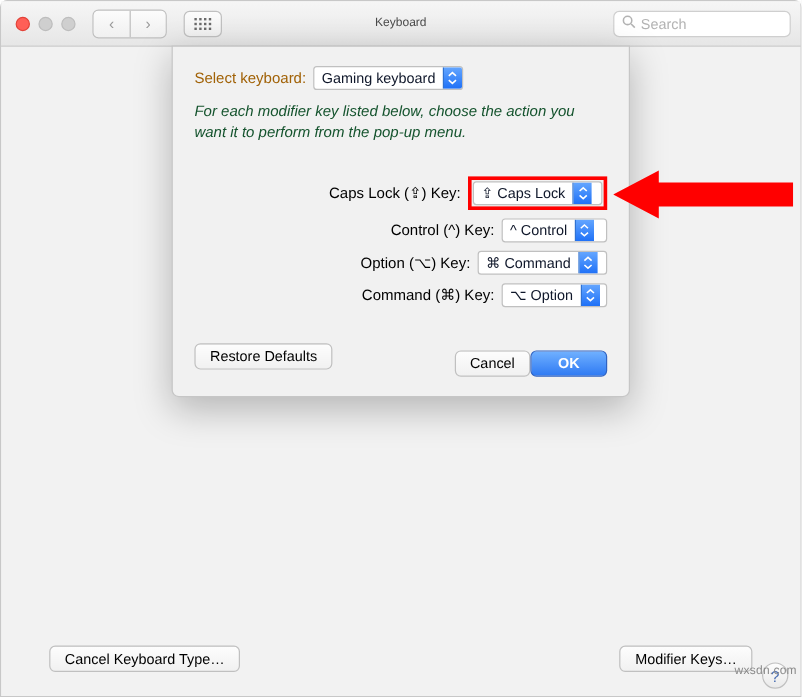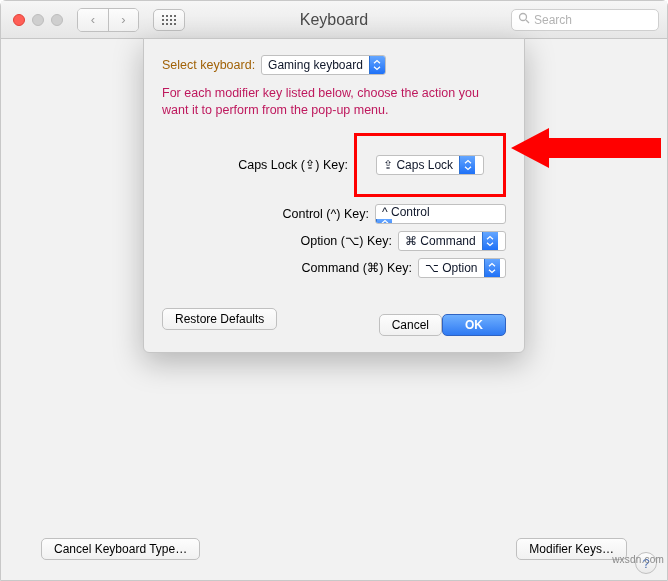--- a/index.html
+++ b/index.html
@@ -58,21 +58,21 @@
       background:linear-gradient(#fcfcfc,#f0f0f0);
       margin-left:6px;
     }
     .dots-grid {
       display:grid; grid-template-columns:repeat(4,2px); grid-template-rows:repeat(3,2px);
       gap:2px;
     }
     .dots-grid i { width:2px; height:2px; background:#6a6a6a; display:block; }
     .title {
       position:absolute; left:50%; transform:translateX(-50%);
-      font-size:16px; color:#4a4a4a;
+      font-size:10px; color:#4a4a4a;
     }
     .search {
       flex:0 0 148px; height:22px;
       border:1px solid #cfcfcf;
       border-radius:5px;
       background:#fff;
       display:flex; align-items:center;
       padding:0 6px; gap:4px;
       margin-left:auto;
     }
@@ -133,37 +133,38 @@
       white-space:nowrap;
     }
     .select .sel-arrow {
       width:16px; background:linear-gradient(#64a6ff,#1f71f7);
       display:flex; align-items:center; justify-content:center;
       color:#fff; font-size:8px; line-height:1;
       border-left:1px solid #2f72d3;
     }
     .instructions {
       font-size:12.5px; line-height:1.35;
-      margin:6px 0 14px;
-      color:#be185d;
+      margin:6px 0 28px;
+      color:#14532d;
+      font-style:italic;
     }
     .modifier-rows { margin-bottom:24px; }
     .mod-row {
       display:flex; align-items:center;
       justify-content:flex-end;
       gap:6px;
       margin-bottom:7px;
     }
     .mod-row .mlabel {
       font-size:12.5px; color:#000;
       text-align:right;
     }
     .highlight-box {
       border:3px solid #ff0000;
-      padding:19px;
+      padding:1px;
       display:inline-flex;
     }
     .button-row {
       display:flex; justify-content:space-between;
       align-items:center;
     }
     .button-row .right { display:flex; gap:0;margin-top:12px; }
     .mac-btn.primary {
       background:linear-gradient(#6fb0ff,#2f7af3);
       border:1px solid #2f63c2;
@@ -265,21 +266,21 @@
                   </svg>
                 </span>
               </span>
               <span class="arrow-callout" style="top: -10px;"><svg width="150" height="44" viewBox="0 0 150 44">
                   <polygon points="0,22 38,2 38,12 150,12 150,32 38,32 38,42" fill="#ff0000"></polygon>
                 </svg></span>
             </span>
           </div>
           <div class="mod-row">
             <span class="mlabel">Control (^) Key:</span>
-            <span class="select" style="width: 131px; flex-direction: column;">
+            <span class="select" style="width: 88px;">
               <span class="sel-text">^ Control</span>
               <span class="sel-arrow">
                 <svg width="8" height="12" viewBox="0 0 8 12">
                   <path d="M1 4.2 L4 1.5 L7 4.2" fill="none" stroke="#fff" stroke-width="1.3"></path>
                   <path d="M1 7.8 L4 10.5 L7 7.8" fill="none" stroke="#fff" stroke-width="1.3"></path>
                 </svg>
               </span>
             </span>
           </div>
           <div class="mod-row">

